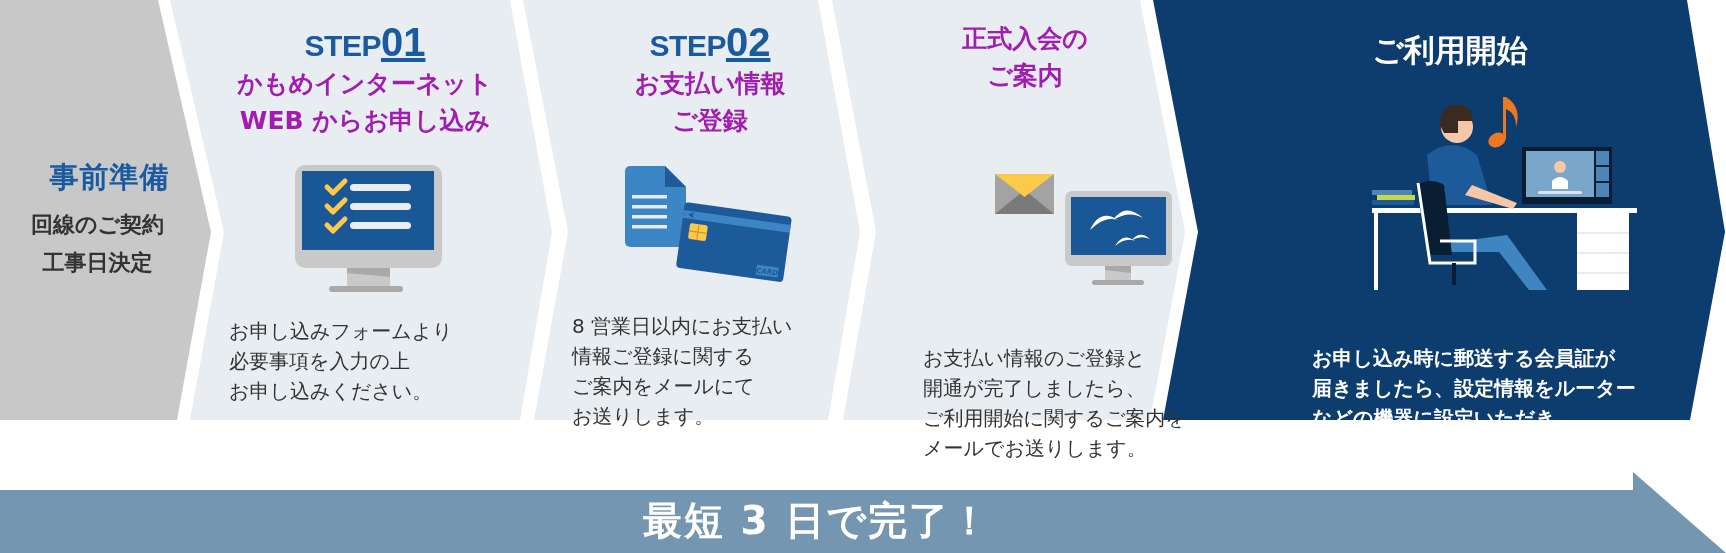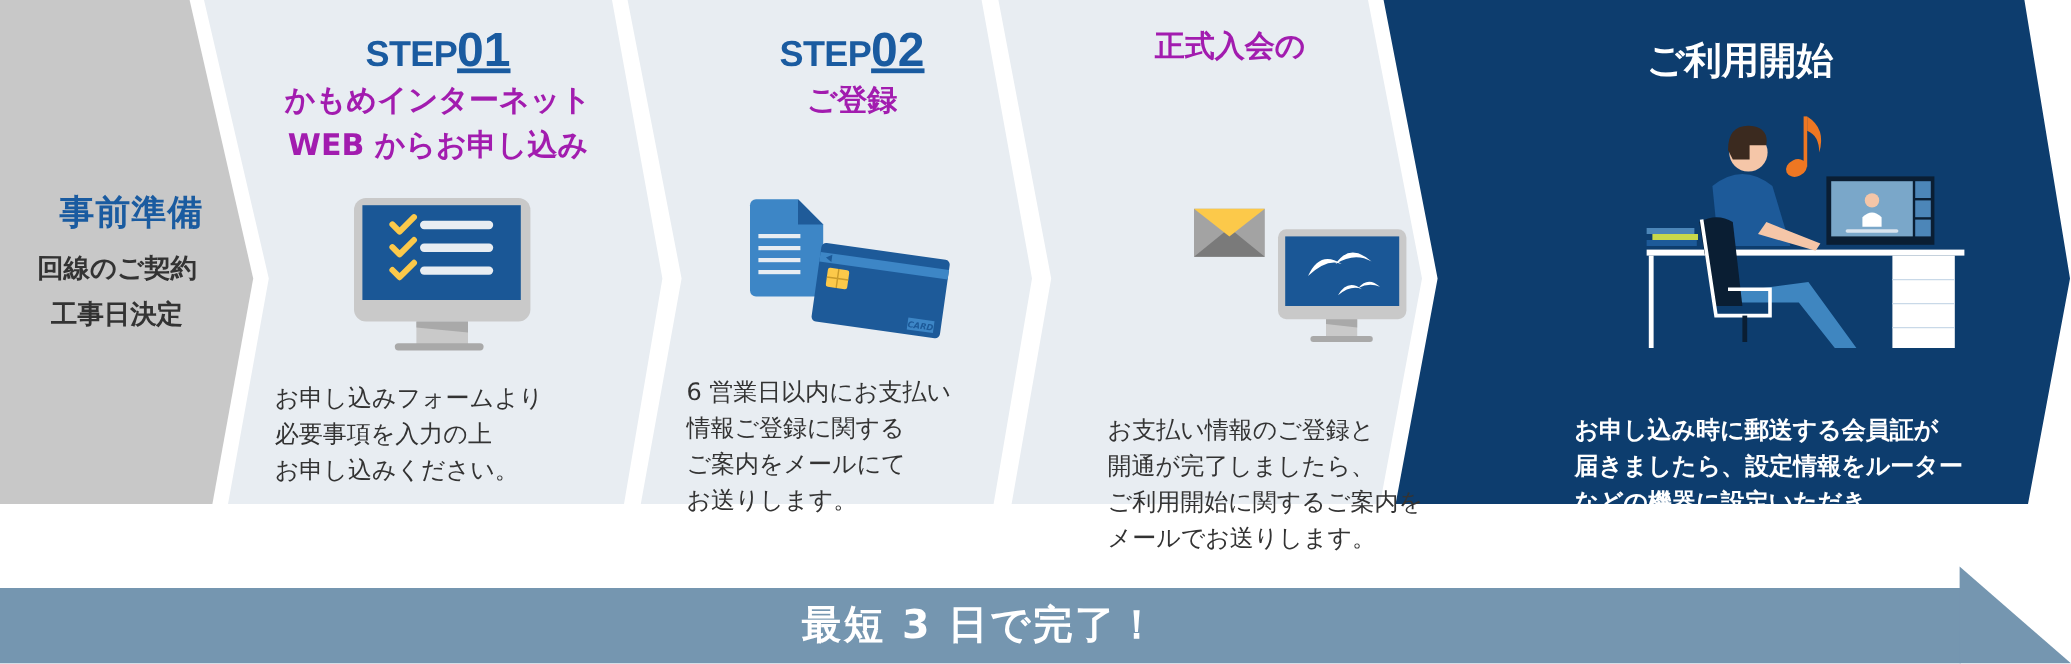--- a/index.html
+++ b/index.html
@@ -10,21 +10,21 @@
   .center { text-align: center; }
   .prep-title { color: #1a5ba0; font-size: 29px; font-weight: bold; letter-spacing: 1px; padding-left: 24px; }
   .prep-sub { color: #333333; font-size: 22px; font-weight: bold; line-height: 38px; }
   .step-label { color: #1a5ba0; font-weight: bold; font-family: "Liberation Sans", sans-serif; }
   .step-label .pre { font-size: 30px; letter-spacing: -0.5px; }
   .step-label .num { font-size: 40px; text-decoration: underline; }
   .step-title { color: #a21caf; font-size: 25px; font-weight: bold; line-height: 37px; }
   .desc { color: #333333; font-size: 20px; line-height: 30px; white-space: pre-line; }
   .final-title { color: #ffffff; font-size: 31px; font-weight: bold; }
   .final-desc { color: #ffffff; font-size: 20px; font-weight: bold; line-height: 30px; white-space: pre-line; }
-  .bottom-text { color: #ffffff; font-size: 33px; font-weight: bold; letter-spacing: 2px; }
+  .bottom-text { color: #ffffff; font-size: 39px; font-weight: bold; letter-spacing: 2px; }
 </style>
 </head>
 <body>
 
 <svg class="bg" width="1726" height="553" viewBox="0 0 1726 553">
   <polygon points="0,0 158,0 211,232 177,420 0,420" fill="#c8c8c8"></polygon>
   <polygon points="170,0 510,0 552,232 520,420 190,420 224,232" fill="#e8edf2"></polygon>
   <polygon points="523,0 818,0 860,232 828,420 534,420 568,232" fill="#e8edf2"></polygon>
   <polygon points="832,0 1140,0 1185,232 1150,420 843,420 876,232" fill="#e8edf2"></polygon>
   <polygon points="1153,0 1687,0 1725,232 1690,420 1163,420 1198,232" fill="#0d3d6e"></polygon>
@@ -64,20 +64,21 @@
   <rect x="34" y="121" width="74" height="6" rx="3" fill="#a9a9a9"></rect>
 </svg>
 <div class="abs desc" style="left:229px; top:316px; width:300px;">お申し込みフォームより
 必要事項を入力の上
 お申し込みください。</div>
 
 <div class="abs center" style="left:560px; top:20px; width:300px;">
   <div class="step-label">
     <span class="pre">STEP</span><span class="num">02</span>
   </div>
+  <div class="step-title">お支払い情報</div>
   <div class="step-title">ご登録</div>
 </div>
 <svg class="abs" style="left:620px; top:160px;" width="180" height="125" viewBox="0 0 180 125">
   <g>
     <path d="M10,6 h35 l21,21 v55 a5,5 0 0 1 -5,5 h-51 a5,5 0 0 1 -5,-5 v-71 a5,5 0 0 1 5,-5 z" fill="#3d86c6"></path>
     <path d="M45,6 l21,21 h-21 z" fill="#1f5b99"></path>
     <rect x="12" y="35" width="35" height="3.5" fill="#e8edf2"></rect>
     <rect x="12" y="45" width="35" height="3.5" fill="#e8edf2"></rect>
     <rect x="12" y="55" width="35" height="3.5" fill="#e8edf2"></rect>
     <rect x="12" y="65" width="35" height="3.5" fill="#e8edf2"></rect>
@@ -86,27 +87,28 @@
     <rect x="0" y="0" width="108" height="66" rx="4" fill="#1d5a99"></rect>
     <rect x="0" y="8" width="108" height="8" fill="#3d86c6"></rect>
     <polygon points="5,12 10,9 10,15" fill="#1d5a99"></polygon>
     <rect x="8" y="20" width="18" height="16" rx="2" fill="#fcc94a"></rect>
     <line x1="17" y1="20" x2="17" y2="36" stroke="#c99a2a" stroke-width="1.2"></line>
     <line x1="8" y1="28" x2="26" y2="28" stroke="#c99a2a" stroke-width="1.2"></line>
     <rect x="80" y="52" width="22" height="10" fill="#3d86c6"></rect>
     <text x="91" y="60" font-size="7" font-style="italic" font-weight="bold" fill="#1d5a99" text-anchor="middle" font-family="DejaVu Sans, sans-serif">CARD</text>
   </g>
 </svg>
-<div class="abs desc" style="left:572px; top:311px; width:260px;">6 営業日以内にお支払い
+<div class="abs desc" style="left:572px; top:311px; width:260px;">8 営業日以内にお支払い
 情報ご登録に関する
 ご案内をメールにて
 お送りします。</div>
 
 <div class="abs center" style="left:880px; top:20px; width:290px;">
   <div class="step-title">正式入会の</div>
+  <div class="step-title">ご案内</div>
 </div>
 <svg class="abs" style="left:995px; top:170px;" width="180" height="120" viewBox="0 0 180 120">
   <g>
     <rect x="0" y="4" width="59" height="40" fill="#a3a3a3"></rect>
     <polygon points="0,44 29.5,20 59,44" fill="#7a7a7a"></polygon>
     <polygon points="0,4 59,4 29.5,27" fill="#fcc94a"></polygon>
   </g>
   <g>
     <rect x="70" y="21" width="107" height="75" rx="7" fill="#c9c9c9"></rect>
     <rect x="76" y="27" width="95" height="58" fill="#1a5796"></rect>

